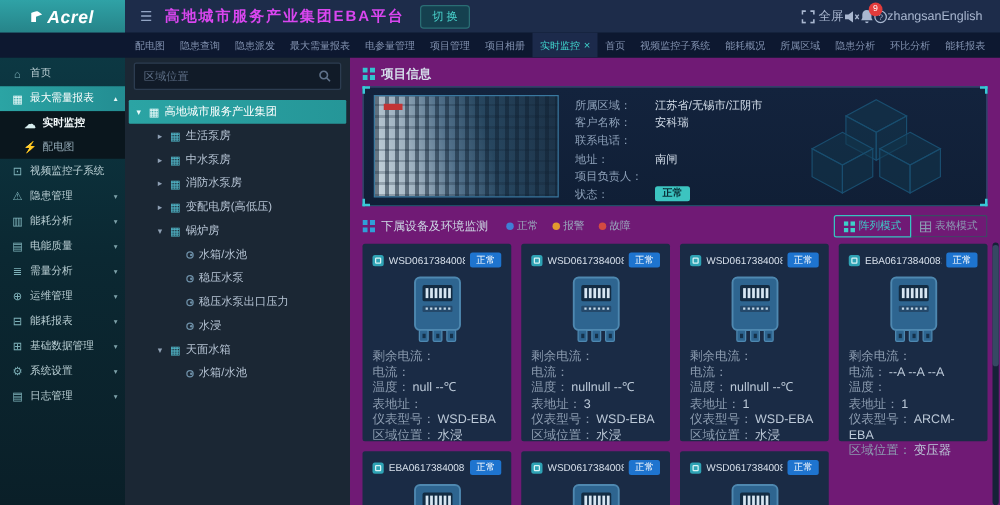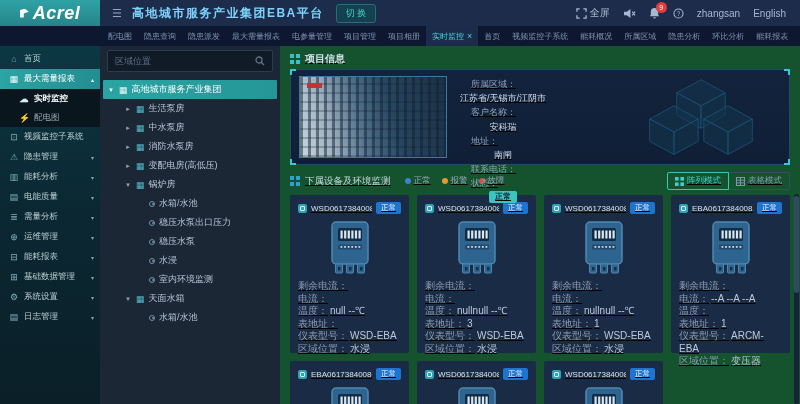--- a/index.html
+++ b/index.html
@@ -3,25 +3,25 @@
 <meta charset="utf-8">
 <style>
   * { margin:0; padding:0; box-sizing:border-box; }
   html,body { width:800px; height:404px; overflow:hidden; }
   body { font-family:"Liberation Sans", sans-serif; background:#0e1a2e; position:relative; }
 
   
   .header { position:absolute; top:0; left:0; right:0; height:26px; background:#1d2c4a; display:flex; align-items:center; z-index:5; }
   .logo-zone { width:100px; height:26px; background:linear-gradient(180deg,#2fa2a6,#268489); display:flex; align-items:center; justify-content:center; gap:4px; cursor:pointer; }
   .logo-mark { width:9px; height:9px; background:#fff; clip-path:polygon(0 100%, 0 20%, 55% 0, 100% 35%, 45% 55%, 45% 100%); }
-  .logo-text { color:#fff; font-weight:bold; font-style:italic; font-size:18px; letter-spacing:.5px; }
+  .logo-text { color:#fff; font-weight:bold; font-style:italic; font-size:14px; letter-spacing:.5px; }
   .hamburger { margin-left:12px; color:#93a5c4; font-size:11px; cursor:pointer; }
-  .app-title { color:#7dd3fc; font-size:12px; font-weight:bold; margin-left:10px; letter-spacing:1.5px; }
+  .app-title { color:#d946ef; font-size:12px; font-weight:bold; margin-left:10px; letter-spacing:1.5px; }
   .switch-btn { margin-left:12px; background:#15404f; color:#49d2cc; font-size:9px; padding:2px 9px; border-radius:3px; border:1px solid #2b6d74; cursor:pointer; font-family:inherit; }
-  .header-right { margin-left:auto; display:flex; align-items:center; gap:13px; padding-right:14px; color:#a9b7d0; font-size:10px; }
+  .header-right { margin-left:auto; display:flex; align-items:center; padding-right:14px; color:#a9b7d0; font-size:10px; }
   .h-item { display:inline-flex; align-items:center; gap:3px; cursor:pointer; white-space:nowrap; }
   .bell { position:relative; }
   .badge { position:absolute; top:-5px; right:-7px; background:#e23c3c; color:#fff; font-size:7px; min-width:11px; height:11px; line-height:11px; text-align:center; border-radius:6px; padding:0 1px; }
 
   
   .tabbar { position:absolute; top:26px; left:0; right:0; height:20px; background:#0d1830; display:flex; align-items:stretch; padding-left:102px; overflow:hidden; z-index:4; }
   .tab { display:flex; align-items:center; padding:0 6px; font-size:8px; color:#8292b0; cursor:pointer; white-space:nowrap; }
   .tab.active { background:#1c2a4b; color:#40d6cf; }
   .tab-close { margin-left:3px; font-size:9px; line-height:1; }
 
@@ -49,36 +49,36 @@
   .tree-node { height:19px; display:flex; align-items:center; font-size:9px; color:#b6c4d4; gap:4px; cursor:pointer; white-space:nowrap; overflow:hidden; }
   .tree-node.selected { background:linear-gradient(90deg,#2ba4a4,#259698); color:#fff; margin:0 -4px; border-radius:1px; }
   .t-caret { width:8px; font-size:7px; color:#8fa0b4; text-align:center; flex-shrink:0; }
   .tree-node.selected .t-caret { color:#eafafa; }
   .t-bld { font-size:9px; color:#52b9cb; flex-shrink:0; }
   .tree-node.selected .t-bld { color:#eafafa; }
   .t-dot { width:6px; height:6px; border:1px solid #6e90a8; border-radius:50%; position:relative; flex-shrink:0; }
   .t-dot::after { content:''; position:absolute; left:1.5px; top:1.5px; width:2px; height:2px; border-radius:50%; background:#6e90a8; }
 
   
-  .main { flex:1; padding:5px 10px 0; position:relative; overflow:hidden; background:#14532d;text-decoration:underline; }
+  .main { flex:1; padding:5px 10px 0; position:relative; overflow:hidden; background:#701a75; }
   .panel-header { display:flex; align-items:center; gap:5px; height:15px; color:#d5dfeb; font-size:10px; font-weight:bold; }
   .info-panel { position:relative; margin-top:3px; border:1px solid #1e4d66; background:linear-gradient(180deg,#13233d,#101f36); height:96px; display:flex; padding:6px 8px; gap:13px; }
   .corner { position:absolute; width:6px; height:6px; border-color:#39c8d8; border-style:solid; border-width:0; }
   .c-tl { top:-1px; left:-1px; border-top-width:2px; border-left-width:2px; }
   .c-tr { top:-1px; right:-1px; border-top-width:2px; border-right-width:2px; }
   .c-bl { bottom:-1px; left:-1px; border-bottom-width:2px; border-left-width:2px; }
   .c-br { bottom:-1px; right:-1px; border-bottom-width:2px; border-right-width:2px; }
   .photo { width:148px; height:82px; border:1px solid #3a79a0; flex-shrink:0; position:relative; overflow:hidden;
     background:linear-gradient(255deg,#1b3045 0%,#27465f 38%,#51708a 58%,#9db0bf 78%,#c9d6de 100%); }
   .photo::before { content:''; position:absolute; inset:0;
     background:repeating-linear-gradient(90deg, rgba(16,32,49,.5) 0 3px, transparent 3px 8px),
                repeating-linear-gradient(0deg, rgba(16,32,49,.25) 0 2px, transparent 2px 9px); }
   .photo::after { content:''; position:absolute; top:6px; left:7px; width:15px; height:5px; background:#c23434; }
   .info-fields { font-size:9px; line-height:14.2px; padding-top:1px; z-index:1; }
-  .if-row { display:flex; align-items:center;flex-direction:column; }
+  .if-row { display:flex; align-items:center; }
   .if-label { width:64px; color:#8ea1b9; flex-shrink:0; }
   .if-value { color:#d3dde9; }
   .status-badge { background:#3cc4c0; color:#072b33; font-size:8px; font-weight:bold; padding:0 6px; height:12px; line-height:12px; border-radius:2px; display:inline-block; }
   .cubes { position:absolute; right:18px; top:6px; opacity:.85; }
 
   .section-row { display:flex; align-items:center; margin-top:7px; height:18px; gap:5px; }
   .section-title { color:#cdd8e4; font-size:9.5px; }
   .legend { display:flex; gap:11px; margin-left:9px; font-size:8.5px; color:#9aa9bd; align-items:center; }
   .legend-item { display:inline-flex; align-items:center; }
   .dot { width:6px; height:6px; border-radius:50%; display:inline-block; margin-right:3px; }
@@ -307,36 +307,31 @@
           <span>锅炉房</span>
         </div>
         <div class="tree-node" style="padding-left: 30px;">
           <span class="t-caret"></span>
           <span class="t-dot"></span>
           <span>水箱/水池</span>
         </div>
         <div class="tree-node" style="padding-left: 30px;">
           <span class="t-caret"></span>
           <span class="t-dot"></span>
-          <span>稳压水泵出口压力</span>
+          <span>稳压水泵</span>
         </div>
         <div class="tree-node" style="padding-left: 30px;">
           <span class="t-caret"></span>
           <span class="t-dot"></span>
-          <span>稳压水泵</span>
+          <span>稳压水泵出口压力</span>
         </div>
         <div class="tree-node" style="padding-left: 30px;">
           <span class="t-caret"></span>
           <span class="t-dot"></span>
           <span>水浸</span>
-        </div>
-        <div class="tree-node" style="padding-left: 30px;">
-          <span class="t-caret"></span>
-          <span class="t-dot"></span>
-          <span>室内环境监测</span>
         </div>
         <div class="tree-node" style="padding-left: 17px;">
           <span class="t-caret">▾</span>
           <span class="t-bld">▦</span>
           <span>天面水箱</span>
         </div>
         <div class="tree-node" style="padding-left: 30px;">
           <span class="t-caret"></span>
           <span class="t-dot"></span>
           <span>水箱/水池</span>
@@ -365,25 +360,29 @@
       <div class="info-fields">
           <div class="if-row">
             <span class="if-label">所属区域：</span>
             <span class="if-value">江苏省/无锡市/江阴市</span>
           </div>
           <div class="if-row">
             <span class="if-label">客户名称：</span>
             <span class="if-value">安科瑞</span>
           </div>
           <div class="if-row">
+            <span class="if-label">联系电话：</span>
+            <span class="if-value"></span>
+          </div>
+          <div class="if-row">
             <span class="if-label">地址：</span>
             <span class="if-value">南闸</span>
           </div>
           <div class="if-row">
-            <span class="if-label">联系电话：</span>
+            <span class="if-label">项目负责人：</span>
             <span class="if-value"></span>
           </div>
           <div class="if-row">
             <span class="if-label">状态：</span>
             <span class="status-badge">正常</span>
           </div>
         </div>
       <svg class="cubes" width="140" height="84" viewBox="0 0 150 86">
         <g stroke="#1b5679" stroke-width="1" fill="#123a51" fill-opacity=".55">
           <path d="M75 2l26 14-26 14-26-14z"></path>

